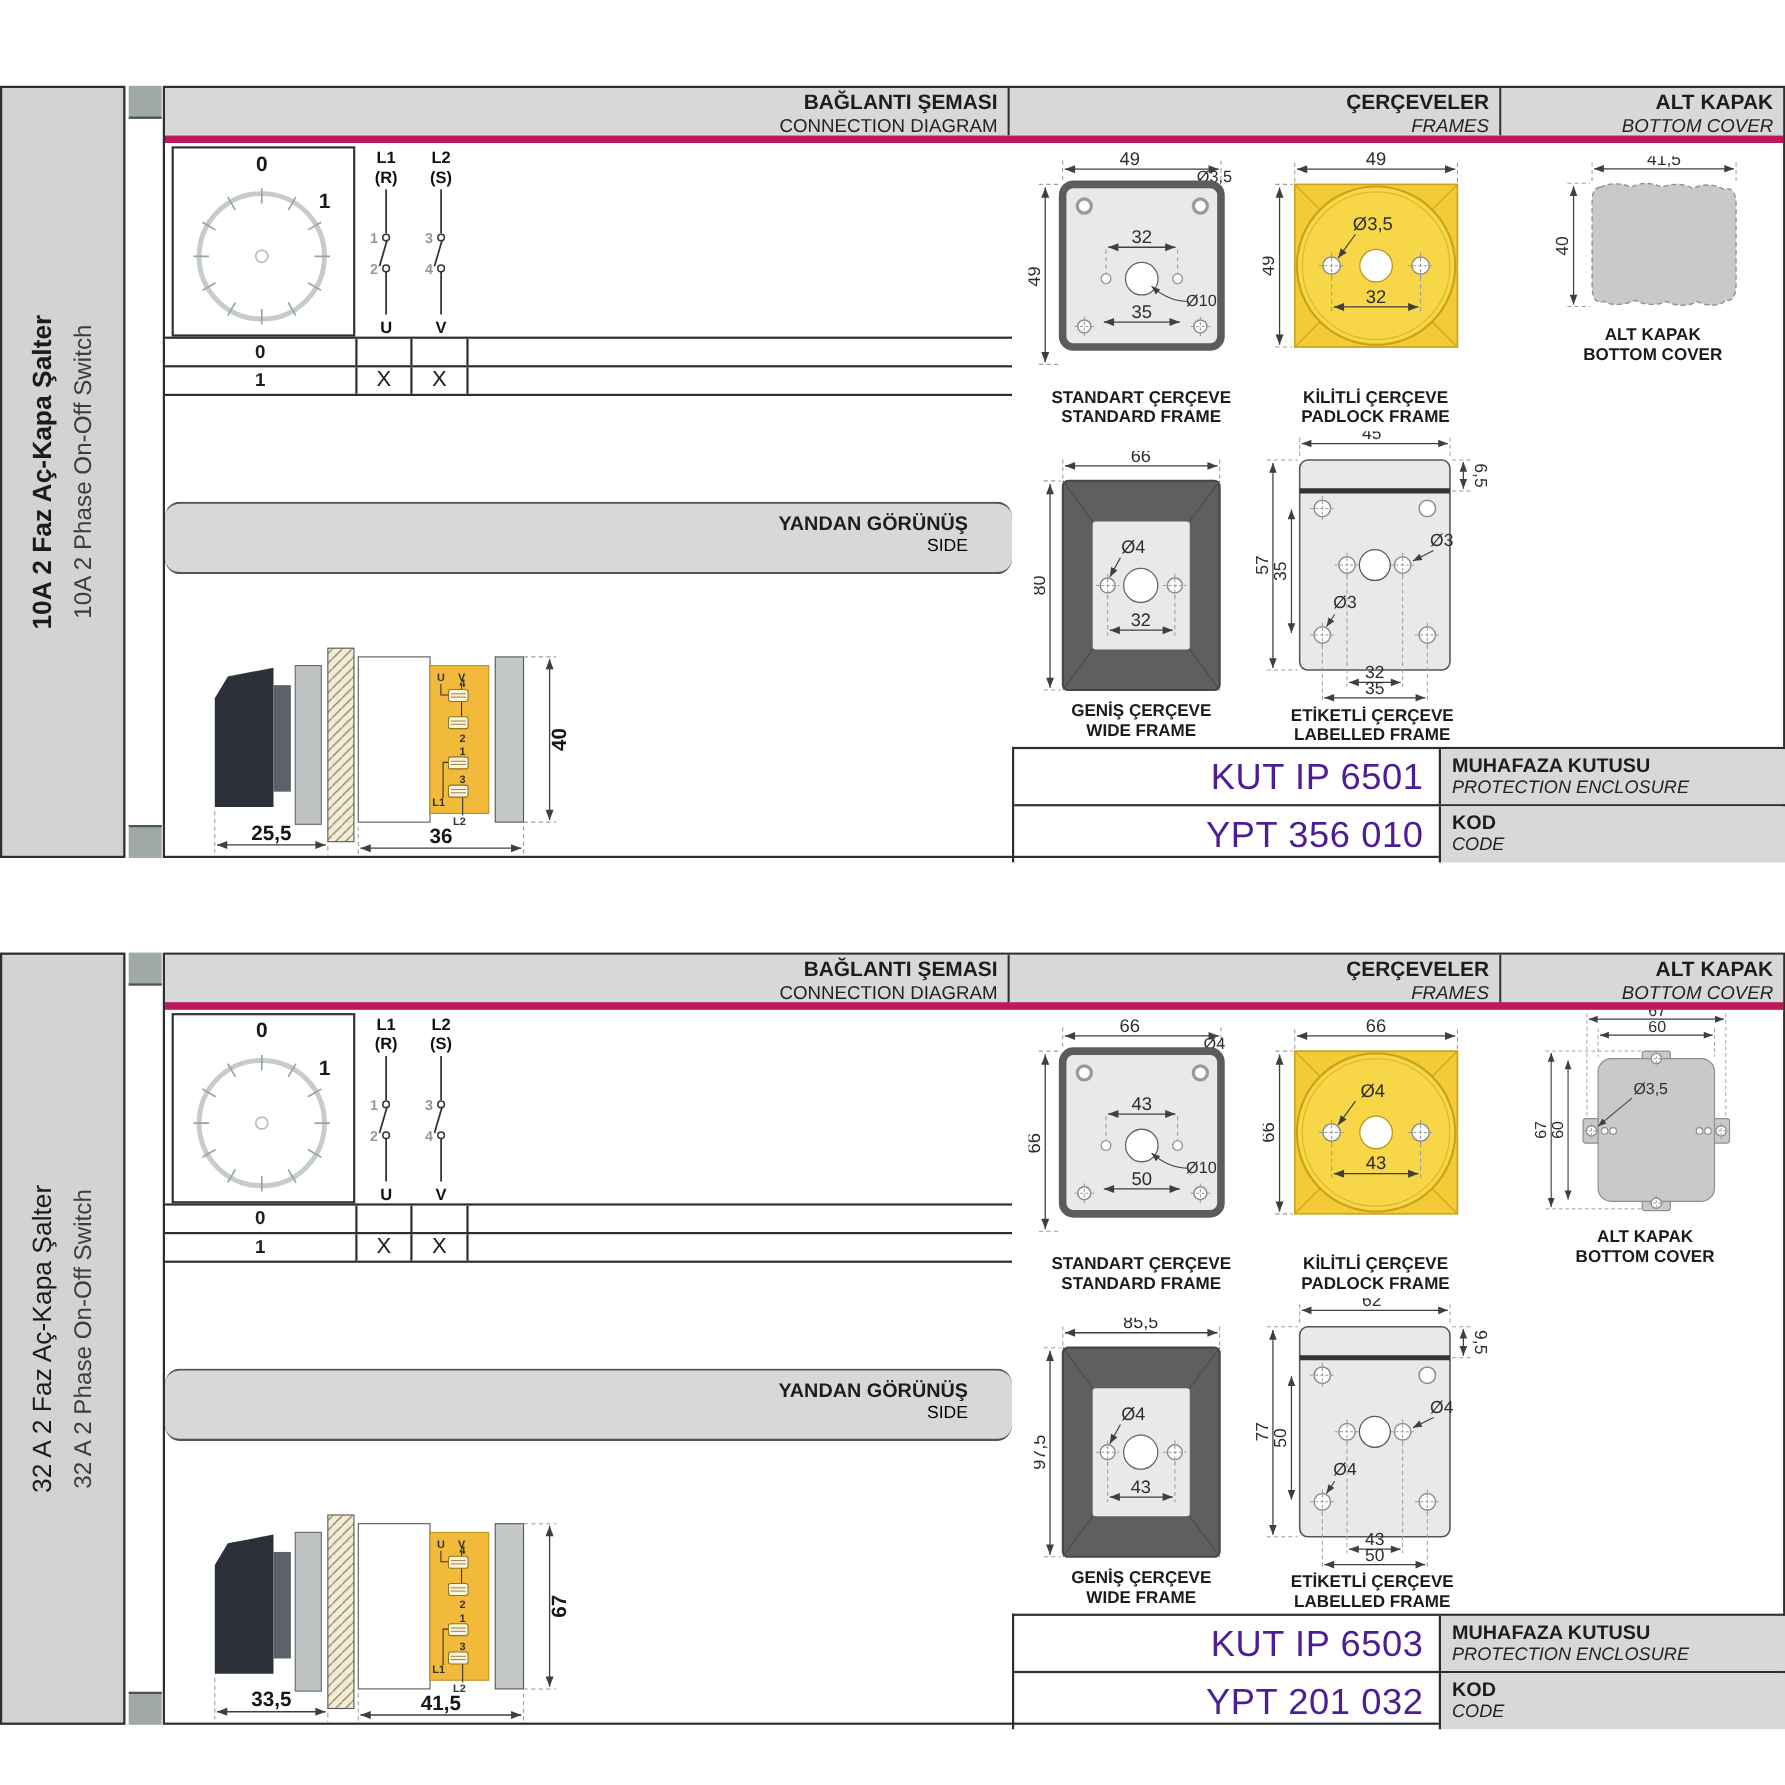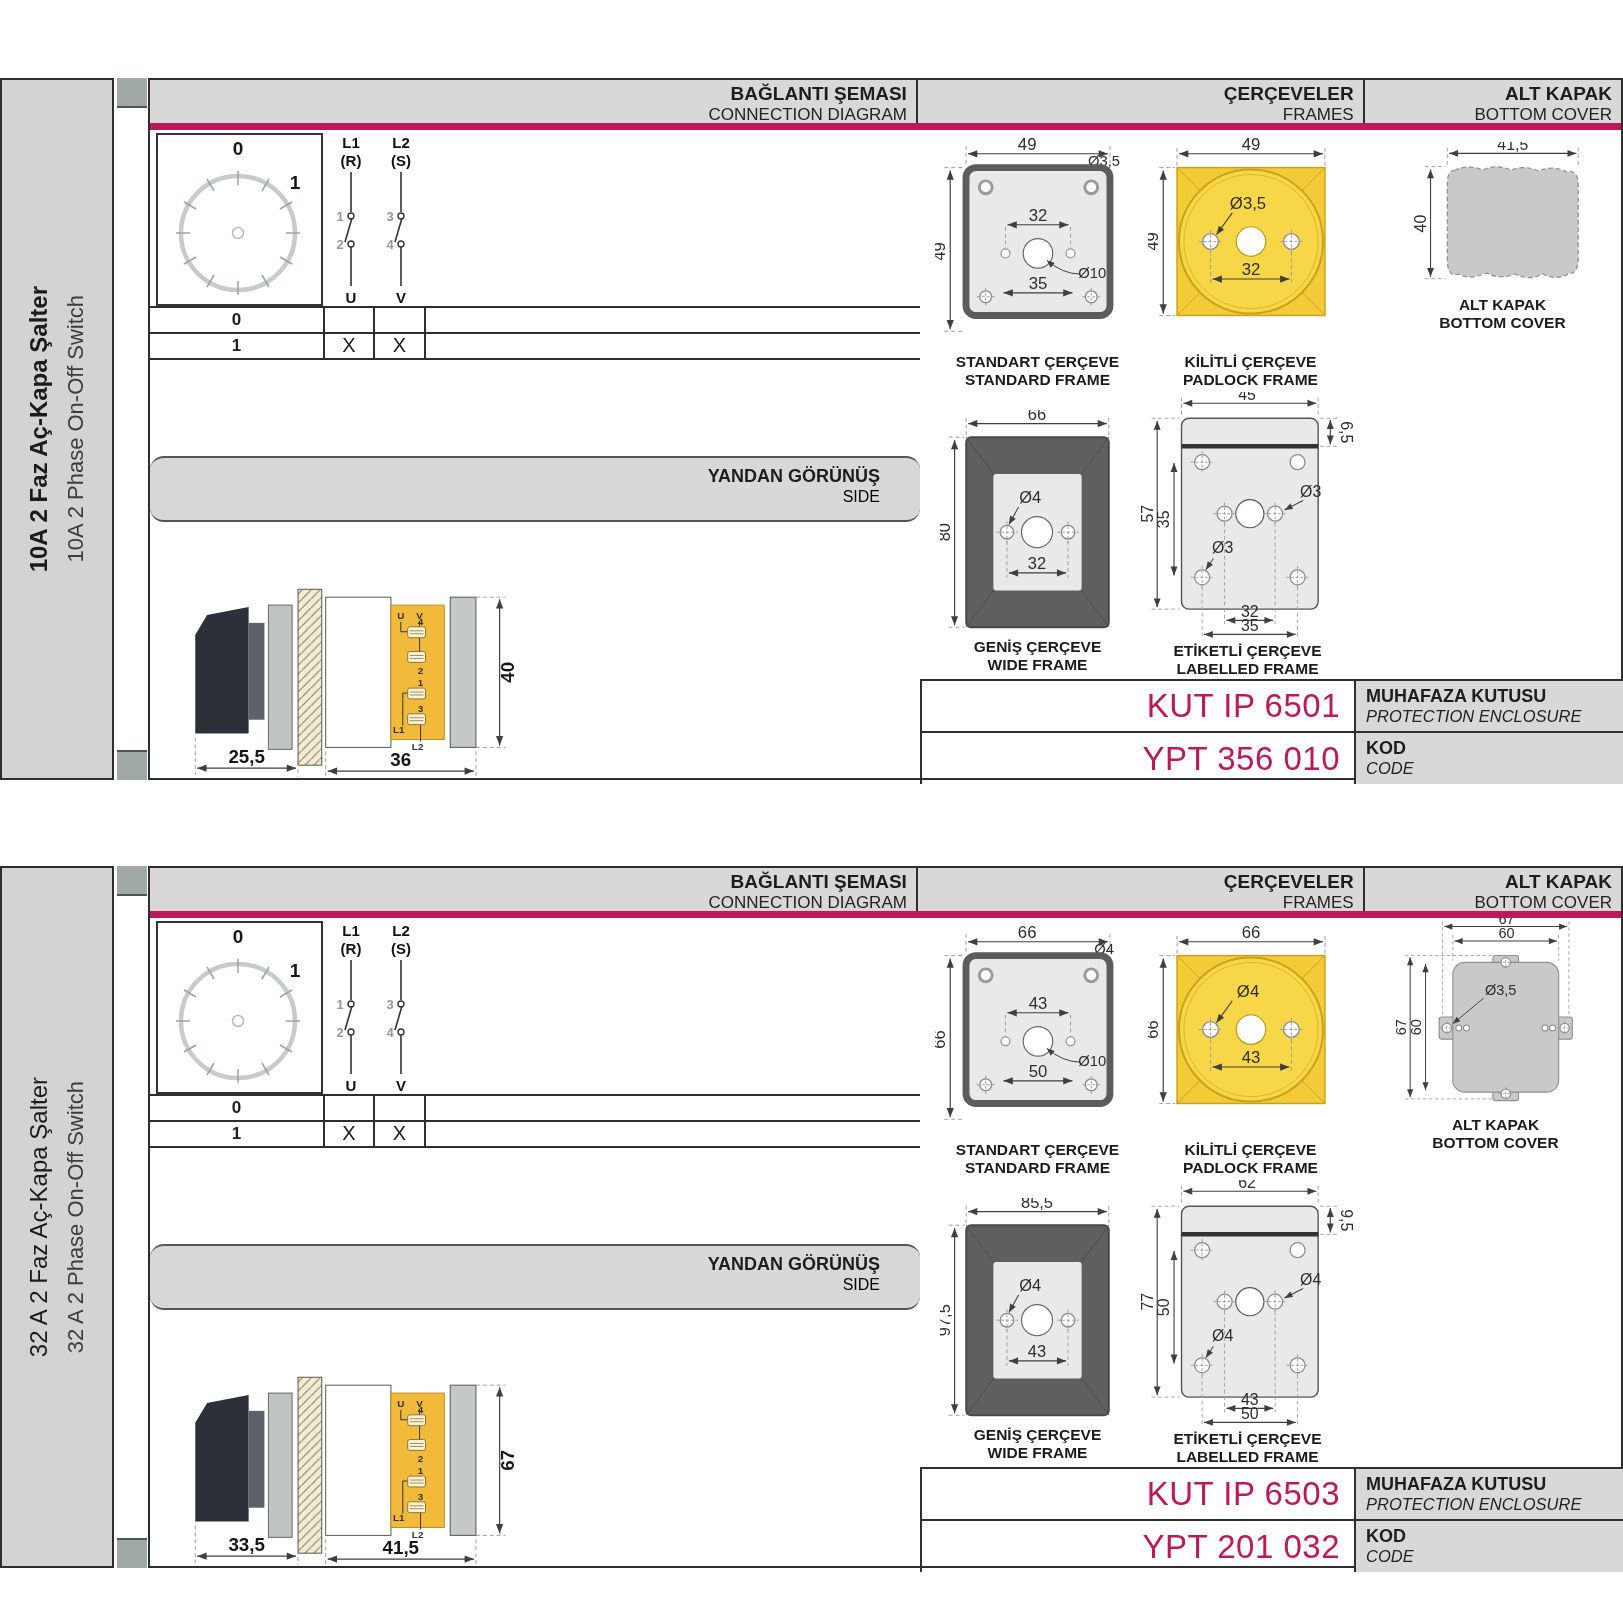--- a/index.html
+++ b/index.html
@@ -10,37 +10,37 @@
   .vtitle{font-weight:bold;font-size:24px;color:#1b1b1b;}
   .vsub{font-size:22px;color:#3c3c3c;}
   .sq{position:absolute;left:117px;width:30px;height:28px;background:#a0a9a7;border-bottom:2px solid #4c5351;}
   .sqb{top:auto;bottom:0;border-bottom:none;border-top:2px solid #4c5351;}
   .content{position:absolute;left:148px;top:0;width:1475px;height:100%;background:#fff;border:2px solid #2e2e2e;box-sizing:border-box;}
   .hdr{position:absolute;left:0;top:0;width:100%;height:50px;display:flex;border-bottom:7px solid #be185d;box-sizing:border-box;}
   .hcell{background:#d8d8d8;box-sizing:border-box;text-align:right;padding:3px 9px 0 0;border-right:2px solid #2e2e2e;}
   .hcell:last-child{border-right:none;}
   .h1{font-weight:bold;font-size:19px;line-height:22px;}
   .h2{font-size:17px;line-height:20px;color:#222;}
-  .it{}
+  .it{font-style:italic;}
   .dialbox{position:absolute;left:6px;top:53px;width:167px;height:173px;border:2px solid #333;box-sizing:border-box;}
   .ctable{position:absolute;left:0;top:226px;width:770px;border-top:2px solid #2e2e2e;}
   .trow{display:flex;height:26px;border-bottom:2px solid #2e2e2e;box-sizing:border-box;}
   .tc{box-sizing:border-box;border-right:2px solid #2e2e2e;text-align:center;}
   .tc.pos{width:175px;font-weight:bold;font-size:17px;line-height:24px;}
   .tc.sw{width:50px;font-size:20px;line-height:23px;}
   .tc.rest{flex:1;border-right:none;}
   .band{position:absolute;left:0;top:376px;width:770px;height:66px;background:#d8d8d8;border-top:2px solid #555;border-bottom:2px solid #555;box-sizing:border-box;text-align:right;padding:8px 40px 0 0;border-radius:14px;}
   .band .b1{font-weight:bold;font-size:18px;line-height:21px;}
   .band .b2{font-size:16px;line-height:19px;color:#000000;}
   .blk{position:absolute;}
   .cap{position:absolute;text-align:center;font-weight:bold;font-size:15.5px;line-height:18px;color:#1b1b1b;}
   .codes{position:absolute;left:770px;top:599px;width:705px;border-left:2px solid #2e2e2e;border-top:2px solid #2e2e2e;box-sizing:border-box;}
   .crow{display:flex;height:52px;border-bottom:2px solid #2e2e2e;box-sizing:border-box;}
   .crow:last-child{height:51px;border-bottom:none;}
-  .cval{width:432px;text-align:right;font-size:33px;letter-spacing:0.5px;color:#be185d;padding-right:14px;box-sizing:border-box;display:flex;align-items:center;justify-content:flex-end;}
+  .cval{width:386px;text-align:right;font-size:33px;letter-spacing:0.5px;color:#4c1d95;padding-right:14px;box-sizing:border-box;display:flex;align-items:center;justify-content:flex-end;}
   .clab{flex:1;background:#d8d8d8;border-left:2px solid #2e2e2e;box-sizing:border-box;padding:4px 8px 0 10px;}
   .clab .l1{font-weight:bold;font-size:18px;line-height:22px;}
   .clab .l2{font-style:italic;font-size:16.5px;line-height:19px;color:#222;}
   svg{display:block;}
   svg text{font-family:"Liberation Sans",sans-serif;}
   .dt{font-size:15px;fill:#2e2e2e;text-anchor:middle;}
   .dtm{font-size:17px;fill:#2e2e2e;text-anchor:middle;}
   .db{font-size:19px;font-weight:bold;fill:#161616;text-anchor:middle;}
   .dl{stroke:#3f3f3f;stroke-width:1.2;fill:none;}
   .ex{stroke:#9aa0a0;stroke-width:1;stroke-dasharray:4 3;fill:none;}

